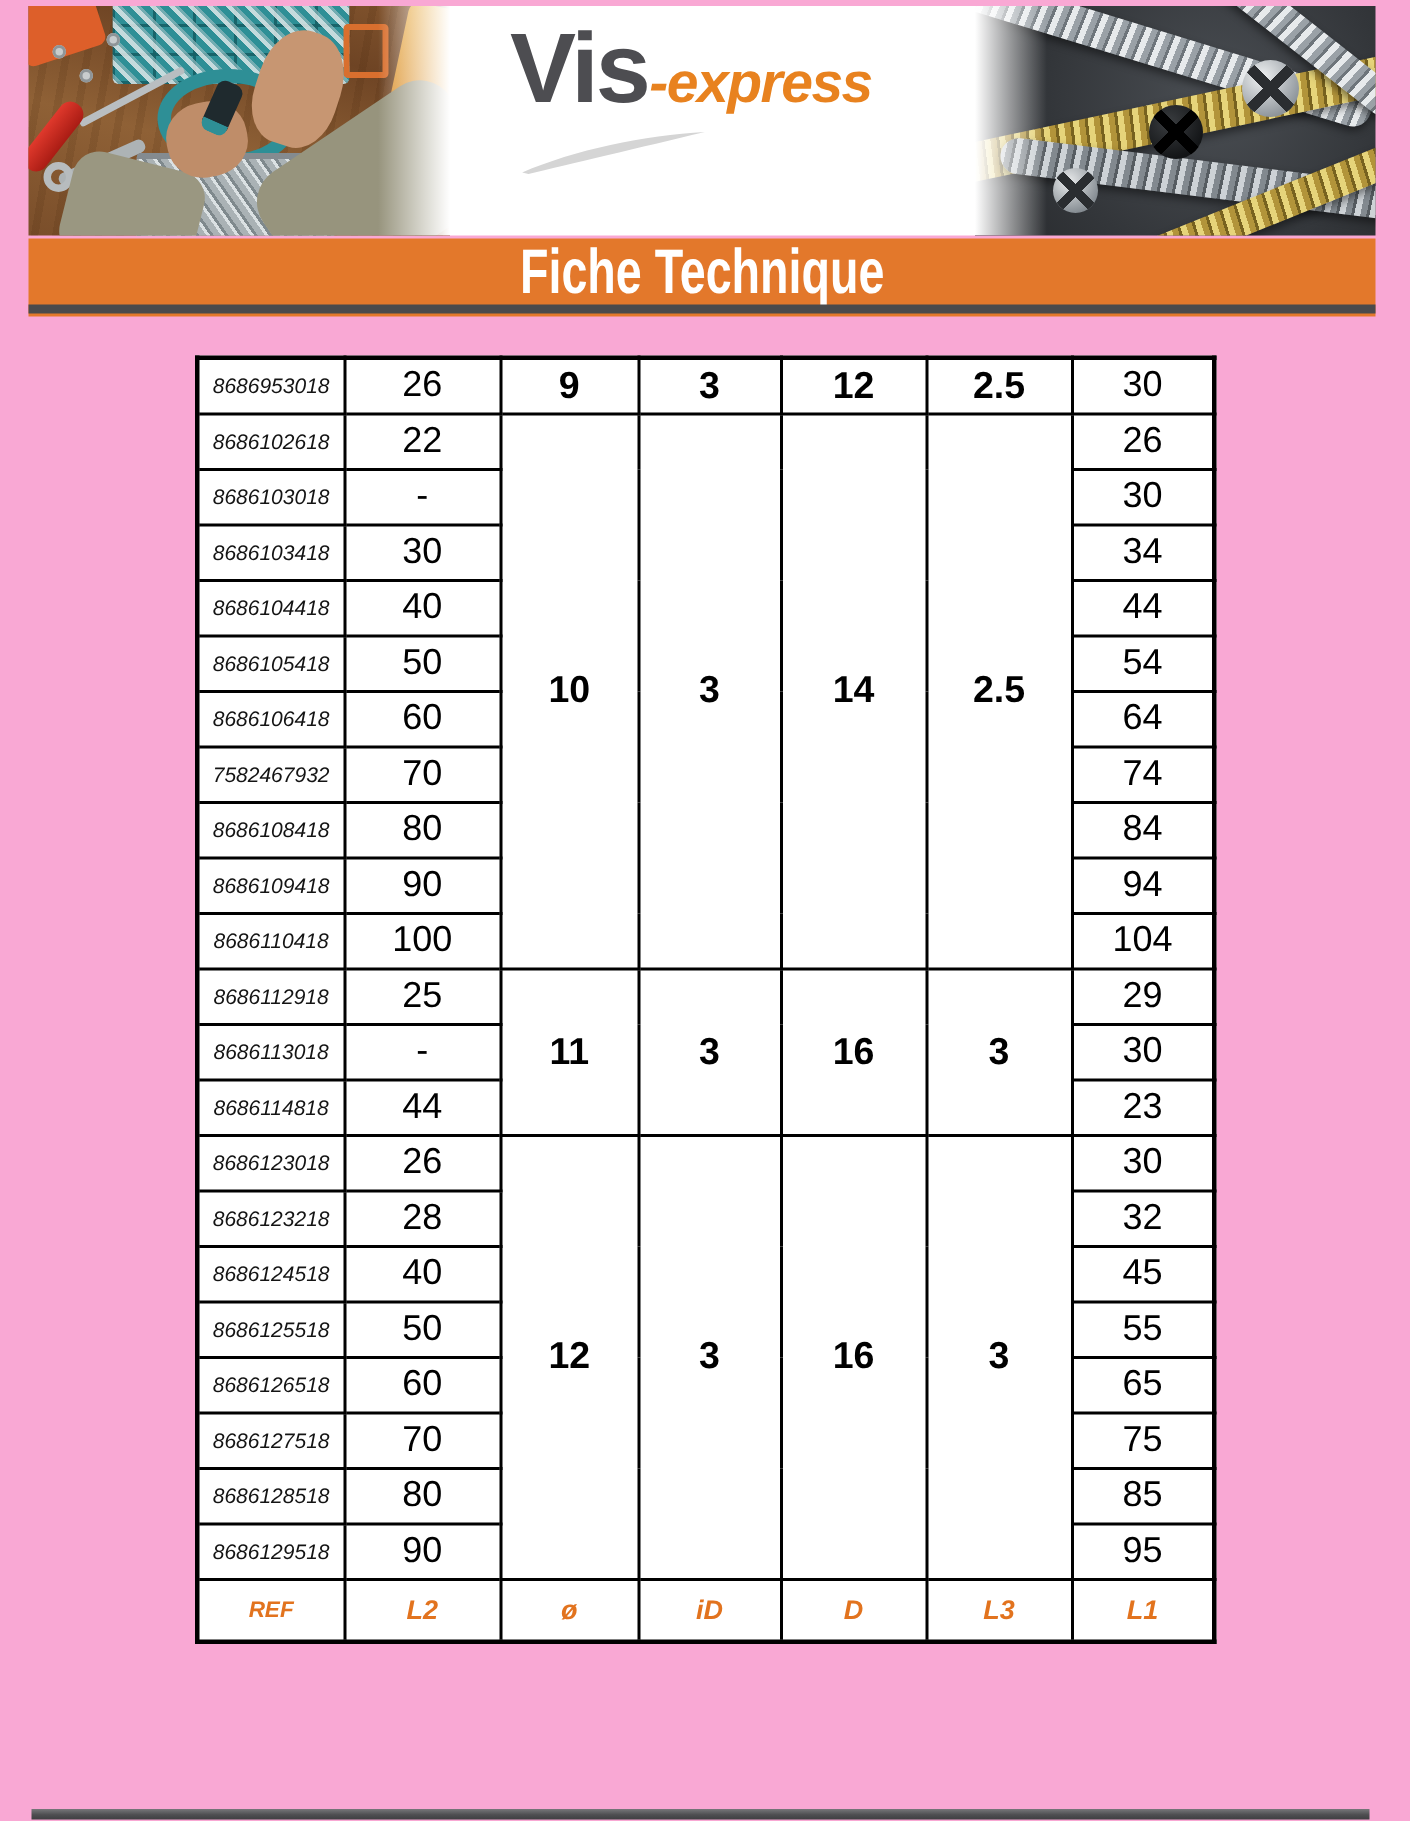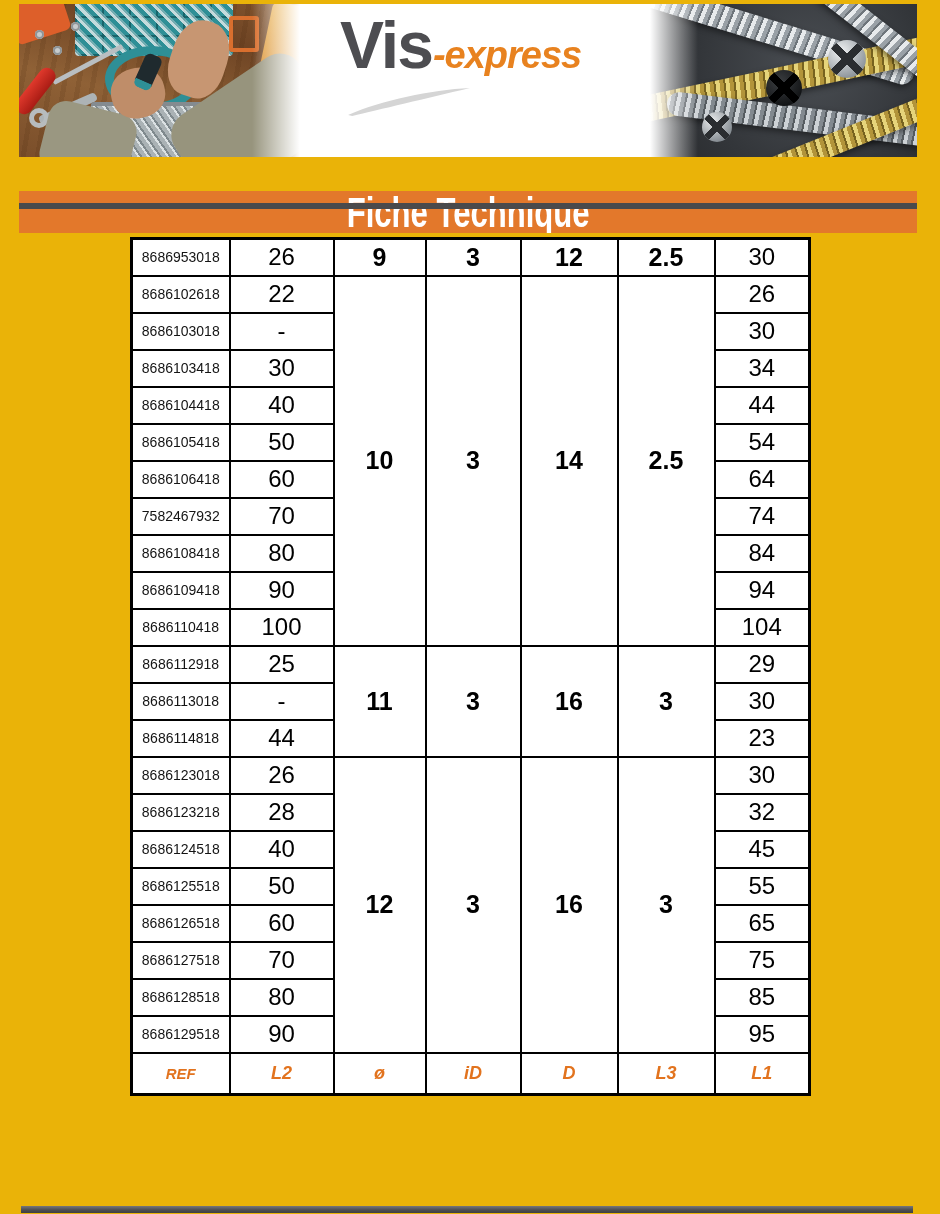--- a/index.html
+++ b/index.html
@@ -1,17 +1,17 @@
 <!DOCTYPE html>
 <html><head>
 <meta charset="utf-8">
 <style>
   * { margin:0; padding:0; box-sizing:border-box; }
   body { background:#ffffff; font-family:"Liberation Sans", sans-serif; }
-  .page { position:relative; width:940px; height:1214px; background:#eab308; overflow:hidden; }
+  .page { position:relative; width:940px; height:1214px; background:#f9a8d4; overflow:hidden; }
 
   
   .header { position:absolute; left:19px; top:4px; width:898px; height:153px; display:flex; }
   .photo { position:relative; overflow:hidden; }
   .photo-left  { width:281px; height:153px;
     background:
       repeating-linear-gradient(100deg, rgba(60,30,5,.12) 0 5px, rgba(255,255,255,0) 5px 14px),
       linear-gradient(15deg,#7a4e2a 0%, #8f6136 40%, #6e4424 75%, #83552e 100%);
   }
   .photo-right { width:267px; height:153px;
@@ -71,32 +71,32 @@
   .h3 .cross { background: linear-gradient(45deg, rgba(0,0,0,0) 43%, #000 43% 57%, rgba(0,0,0,0) 57%),
                            linear-gradient(-45deg, rgba(0,0,0,0) 43%, #000 43% 57%, rgba(0,0,0,0) 57%); }
 
   
   .logo-row { position:absolute; left:40px; top:8px; display:flex; align-items:baseline; white-space:nowrap; }
   .logo-vis { font-size:66px; font-weight:700; color:#4d4d51; letter-spacing:-2px; line-height:1; }
   .logo-express { font-size:38px; font-weight:700; font-style:italic; color:#e8821f; letter-spacing:-1px; margin-left:1px; }
   .logo-swoosh { position:absolute; left:46px; top:82px; width:126px; height:30px; }
 
   
-  .banner { position:absolute; left:19px; top:159px; width:898px; height:42px; background:#e3782b; text-align:center; overflow:hidden;margin-top:32px; }
+  .banner { position:absolute; left:19px; top:159px; width:898px; height:52px; background:#e3782b; text-align:center; overflow:hidden; }
   .banner-title { display:inline-block; font-size:42px; font-weight:700; color:#ffffff; line-height:44px;
     transform:scaleX(.74); transform-origin:center; letter-spacing:0; }
   .banner-shadow { position:absolute; left:19px; top:203px; width:898px; height:6px; background:#4a4a4c; }
 
   
   table.spec { position:absolute; left:130px; top:237px; width:678px; border-collapse:collapse; table-layout:fixed;
     border:3px solid #000; background:#fff; }
   table.spec td { border:2px solid #000; padding:0; text-align:center; vertical-align:middle; overflow:hidden; }
   tr.data-row { height:37px; }
   tr.footer-row { height:42px; }
-  td.ref { font-size:14px; color:#141414; letter-spacing:0; }
+  td.ref { font-style:italic; font-size:14px; color:#141414; letter-spacing:0; }
   td.val { font-weight:400; font-size:24px; color:#000; }
   td.shared { font-weight:700; font-size:25px; color:#000; }
   td.flabel { font-weight:700; font-style:italic; font-size:18px; color:#e2731e; text-align:left; padding-left:10px; }
   td.flabel.small { font-size:15px; }
 
   
   .bottom-rule { position:absolute; left:21px; top:1206px; width:892px; height:7px;
     background:linear-gradient(180deg,#77777a 0%, #4e4e51 55%, #3f3f42 100%); }
 </style>
 </head>

